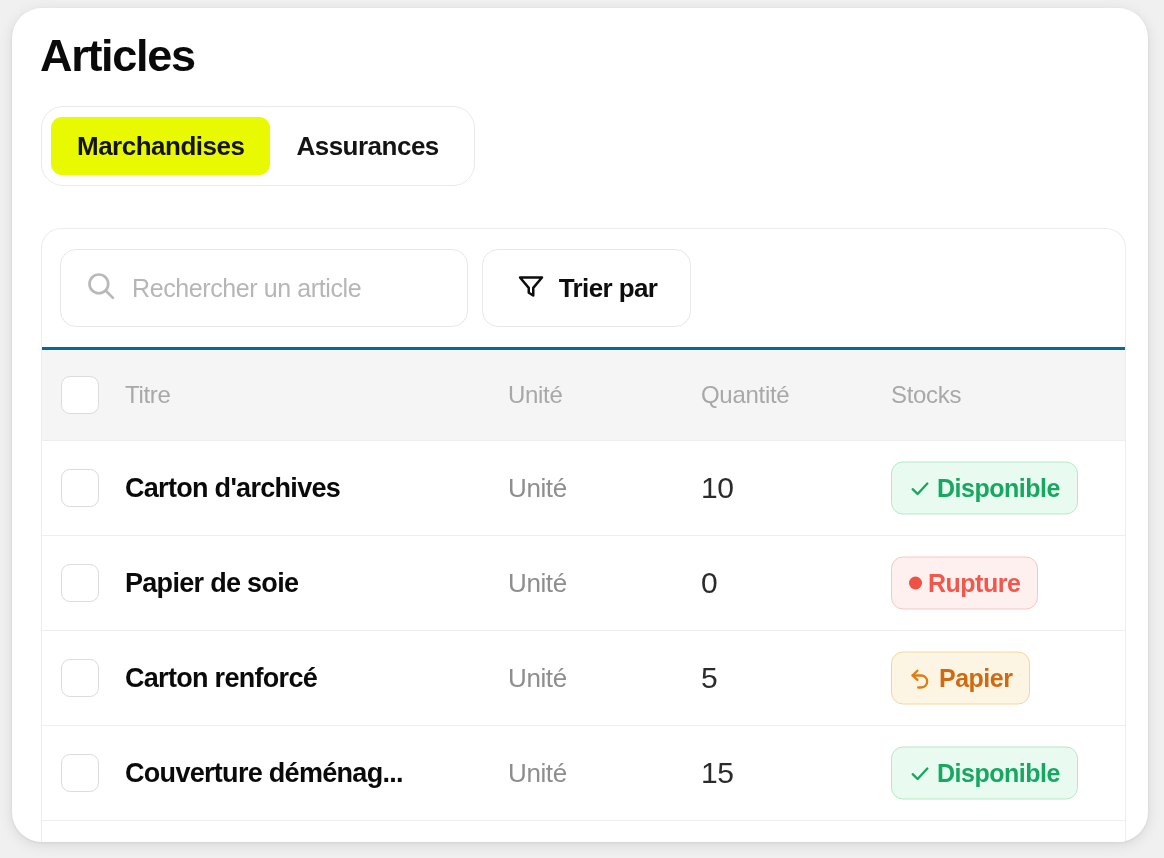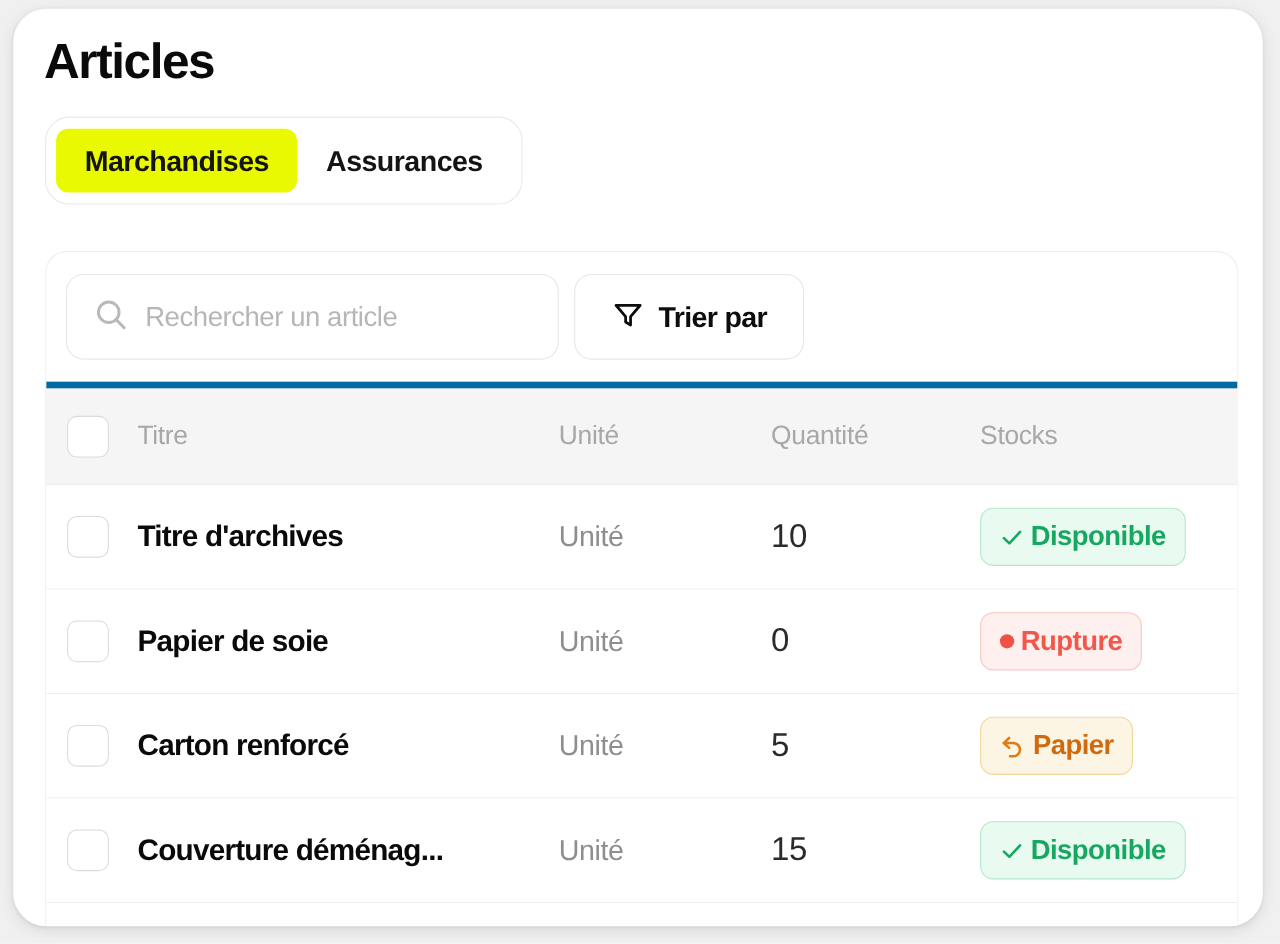--- a/index.html
+++ b/index.html
@@ -102,21 +102,21 @@
     position: relative;
     height: 118px;
     display: flex;
     align-items: center;
     padding-left: 18px;
     gap: 14px;
   }
 
   .search-box {
     position: relative;
-    width: 448px;
+    width: 408px;
     height: 78px;
     border: 1px solid #e7e7e7;
     border-radius: 16px;
     background: #ffffff;
     display: flex;
     align-items: center;
     padding-left: 23px;
     cursor: text;
   }
 
@@ -152,21 +152,21 @@
     font-weight: 700;
     letter-spacing: -0.6px;
     color: #0d0d0d;
     white-space: nowrap;
   }
 
   
   .table-head {
     height: 94px;
     background: #f5f5f5;
-    border-top: 6px solid #0369a1;
+    border-top: 3px solid #0369a1;
     border-bottom: 1px solid #ededed;
     position: relative;
   }
 
   .row {
     height: 95px;
     position: relative;
     border-bottom: 1px solid #eeeeee;
     background: #ffffff;
   }
@@ -312,21 +312,21 @@
           <div class="cell c-unit th-label">Unité</div>
           <div class="cell c-qty th-label">Quantité</div>
           <div class="cell c-stock th-label">Stocks</div>
         </div>
 
       <div id="table-body">
           <div class="row">
             <div class="cell c-check">
               <span class="checkbox"></span>
             </div>
-            <div class="cell c-title td-title">Titre d'archives</div>
+            <div class="cell c-title td-title">Carton d'archives</div>
             <div class="cell c-unit td-unit">Unité</div>
             <div class="cell c-qty td-qty">10</div>
             <div class="cell c-stock"><span class="badge ok">
                 <span>
                   <svg width="22" height="22" viewBox="0 0 24 24" fill="none" stroke="#16a860" stroke-width="2.6" stroke-linecap="round" stroke-linejoin="round">
                     <polyline points="4,12.8 9.4,18 20,6.6"></polyline>
                   </svg>
                 </span>
                 <span>Disponible</span>
               </span></div>

